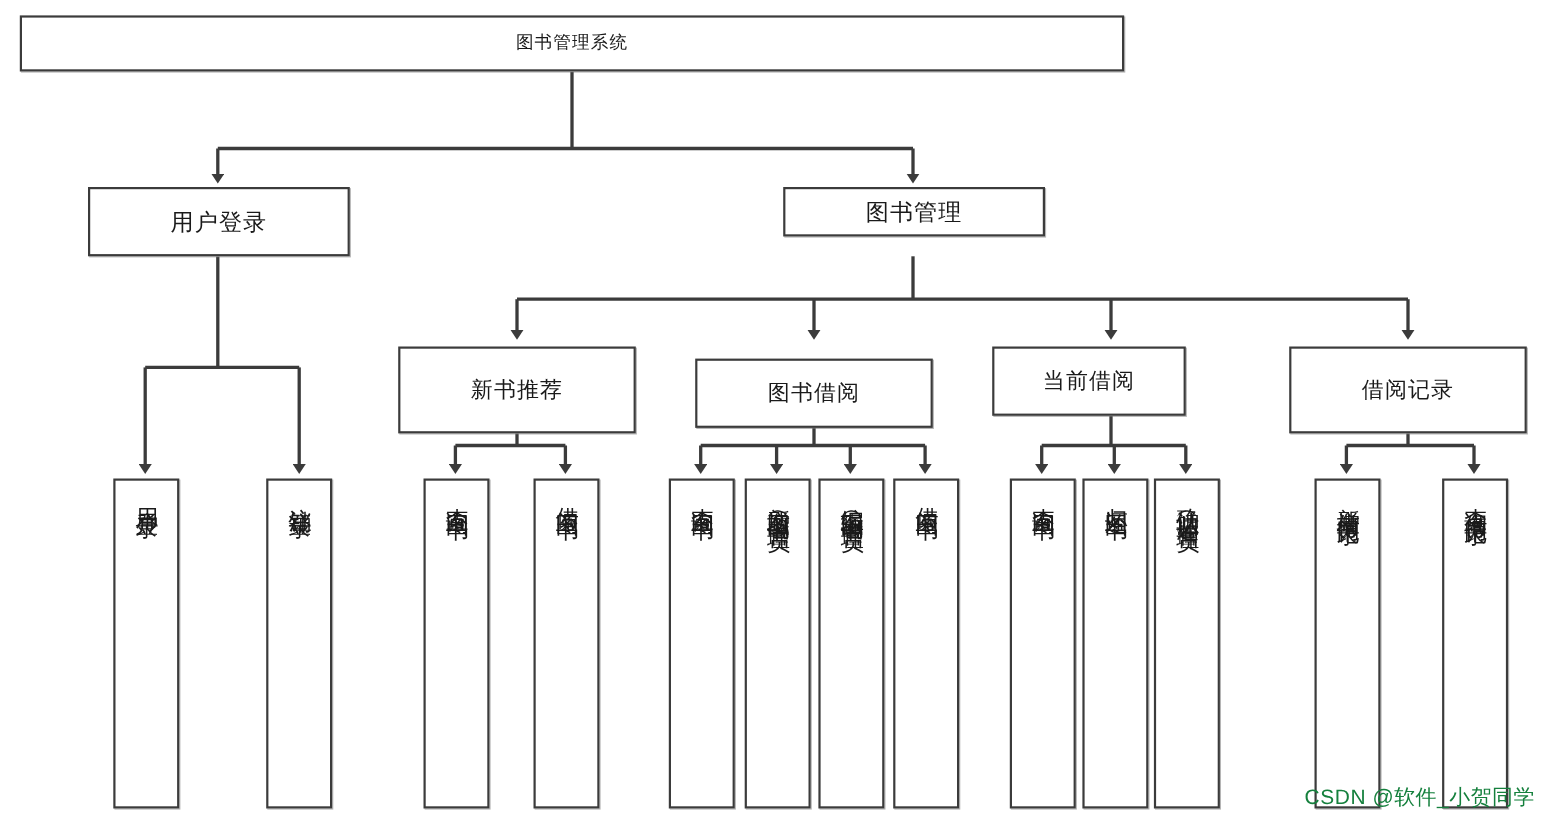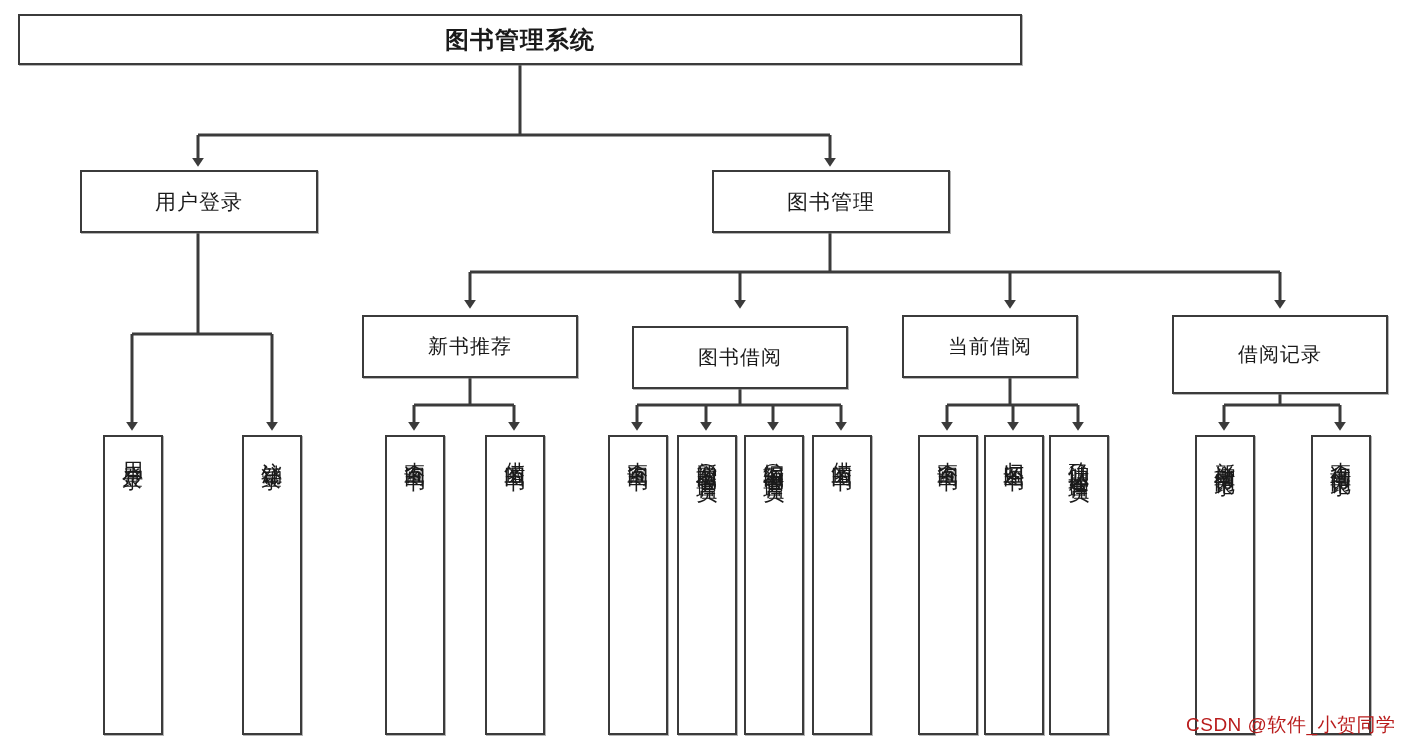--- a/index.html
+++ b/index.html
@@ -28,23 +28,22 @@
     box-sizing: border-box;
     background: #ffffff;
     border: 2.5px solid #3b3b3b;
     display: flex;
     align-items: center;
     justify-content: center;
     color: #1a1a1a;
     box-shadow: 1px 1px 0 rgba(120,120,120,0.55);
   }
   .node.root {
-    font-size: 24px;
+    font-size: 16px;
     letter-spacing: 1px;
-    font-weight: bold;
   }
   .node.lvl1 {
     font-size: 21px;
     letter-spacing: 1px;
   }
   .node.lvl2 {
     font-size: 20px;
     letter-spacing: 1px;
   }
   .node.leaf {
@@ -59,21 +58,21 @@
     line-height: 1.12;
     letter-spacing: 3px;
     white-space: nowrap;
     text-align: left;
   }
   .watermark {
     position: absolute;
     left: 1186px;
     top: 712px;
     font-size: 19px;
-    color: #b91c1c;
+    color: #15803d;
     white-space: nowrap;
     letter-spacing: 0.5px;
   }
 </style>
 </head>
 <body>
 
 <div id="canvas">
 
   <svg id="wires" viewBox="0 0 1405 747" xmlns="http://www.w3.org/2000/svg">
@@ -126,25 +125,25 @@
     </g>
   </svg>
 
   <div class="node root" style="left:18px;top:14px;width:1004px;height:51px;">
     <span>图书管理系统</span>
   </div>
 
   <div class="node lvl1" style="left:80px;top:170px;width:238px;height:63px;">
     <span>用户登录</span>
   </div>
-  <div class="node lvl1" style="left:712px;top:170px;width:238px;height:63px;">
+  <div class="node lvl1" style="left:712px;top:170px;width:238px;height:45px;">
     <span>图书管理</span>
   </div>
 
-  <div class="node lvl2" style="left:362px;top:315px;width:216px;height:63px;">
+  <div class="node lvl2" style="left:362px;top:315px;width:216px;height:79px;">
     <span>新书推荐</span>
   </div>
   <div class="node lvl2" style="left:632px;top:326px;width:216px;height:63px;">
     <span>图书借阅</span>
   </div>
   <div class="node lvl2" style="left:902px;top:315px;width:176px;height:63px;">
     <span>当前借阅</span>
   </div>
   <div class="node lvl2" style="left:1172px;top:315px;width:216px;height:79px;">
     <span>借阅记录</span>

